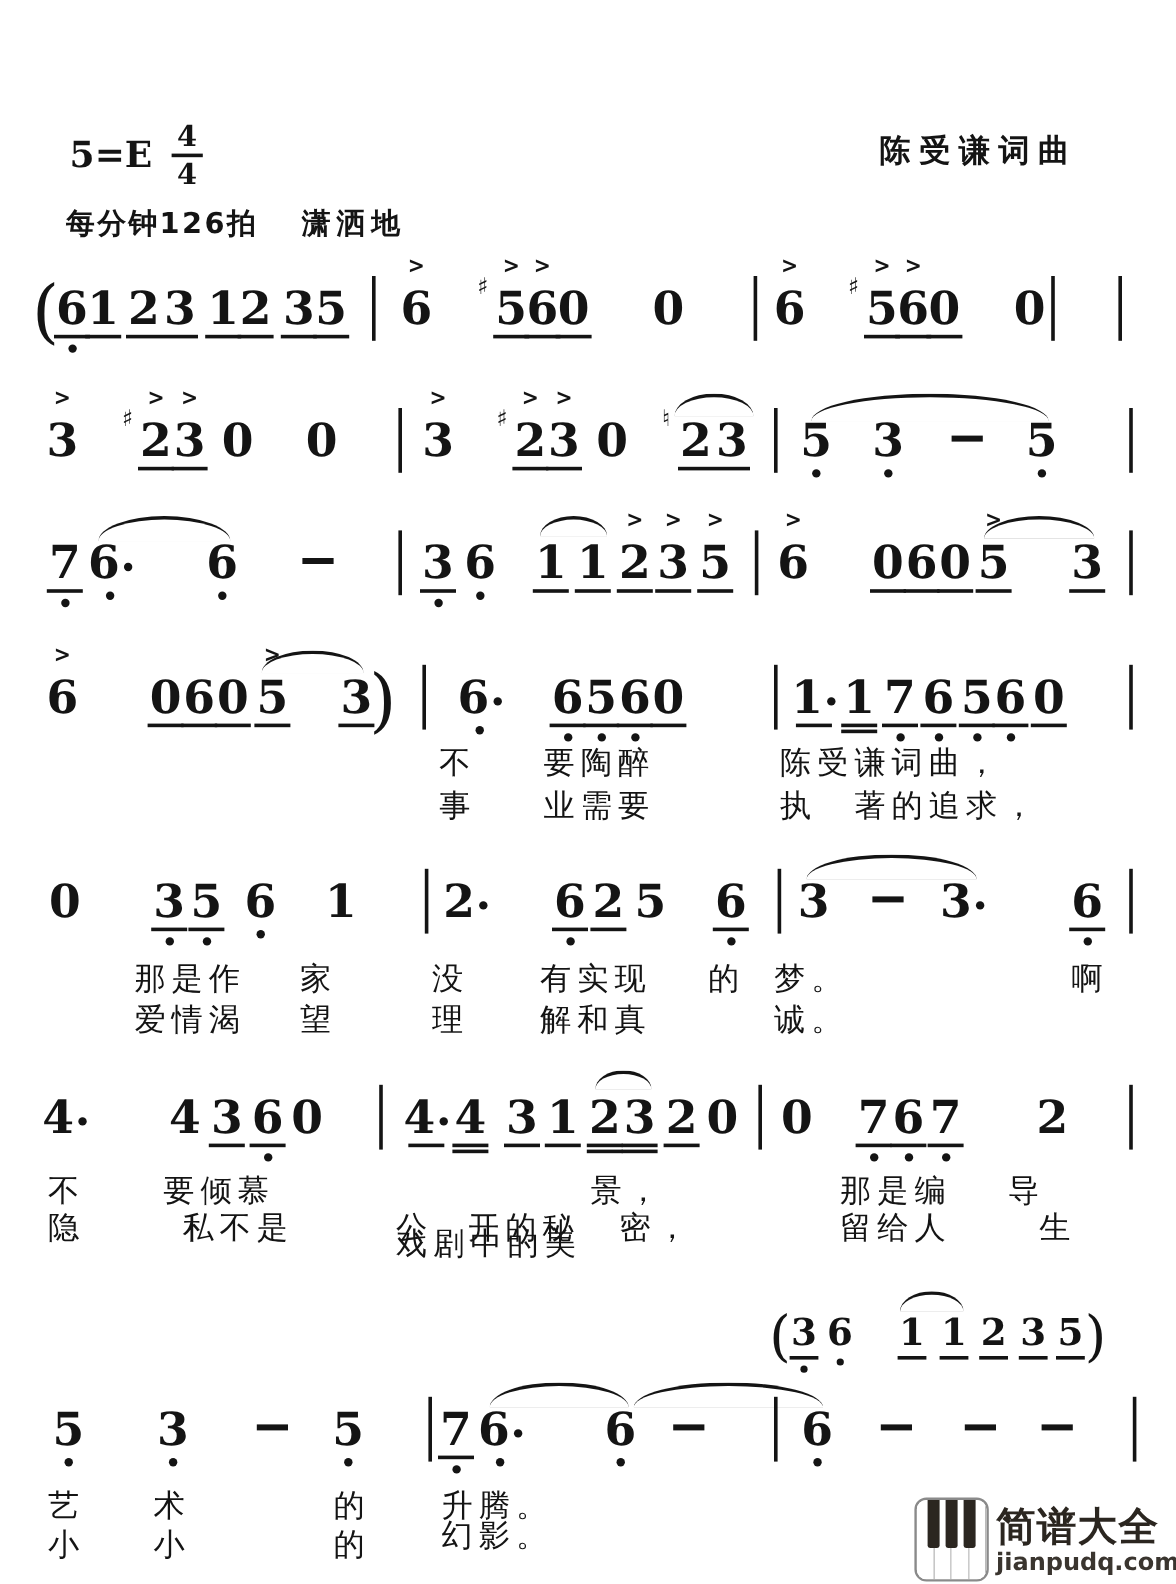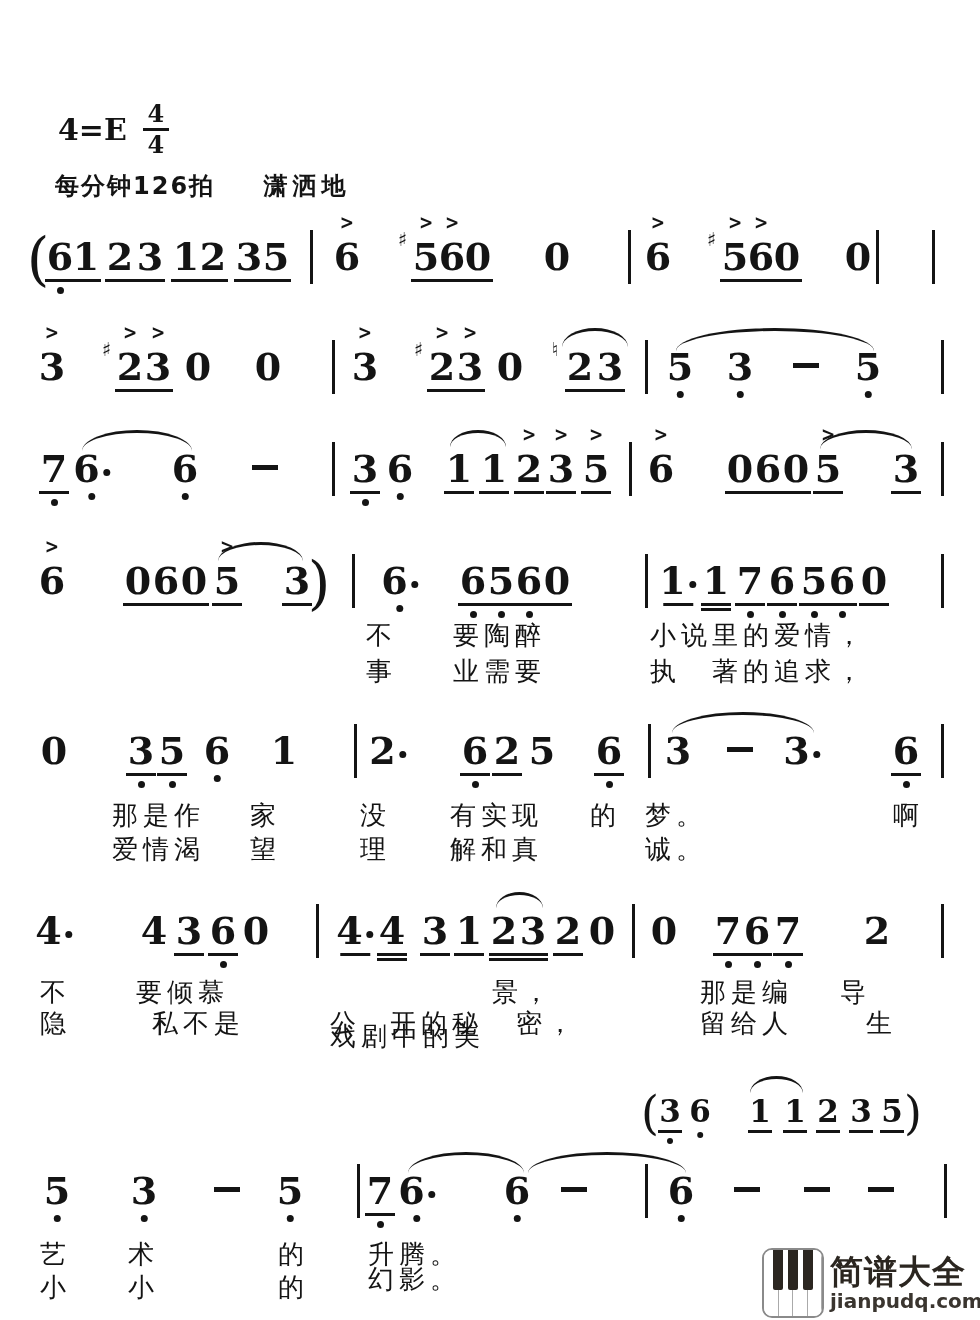--- a/index.html
+++ b/index.html
@@ -10,21 +10,21 @@
   .title{position:absolute;top:26px;left:0;width:100%;text-align:center;
          font-size:44px;font-weight:bold;letter-spacing:10px;}
   .keyrow{position:absolute;top:102px;left:58px;font-size:30px;font-weight:bold;
           font-family:"DejaVu Serif","Liberation Serif",serif;display:flex;align-items:center;}
   .frac{display:inline-flex;flex-direction:column;align-items:center;margin-left:16px;
         font-size:24px;line-height:1;}
   .frac .bar-line{width:26px;height:3px;background:#141414;margin:2px 0;}
   .subtitle{position:absolute;top:114px;left:335px;font-size:22px;font-weight:bold;letter-spacing:2px;}
   .credit{position:absolute;top:108px;left:733px;font-size:26px;font-weight:bold;letter-spacing:7px;}
   .temporow{position:absolute;top:170px;left:55px;font-size:24px;font-weight:bold;letter-spacing:2px;}
-  .temporow .expr{margin-left:38px;letter-spacing:5px;}
+  .temporow .expr{margin-left:26px;letter-spacing:5px;}
   
   .tok{position:absolute;transform:translateX(-50%);display:flex;flex-direction:column;
        align-items:center;line-height:1;}
   .notemain{position:relative;font-weight:bold;font-size:38px;
             font-family:"DejaVu Serif","Liberation Serif",serif;letter-spacing:0;}
   .small .notemain{font-size:31px;}
   .accmark{position:absolute;top:-24px;left:50%;transform:translateX(-50%) scaleY(1.1);
            font-size:17px;font-weight:bold;}
   .accidental{position:absolute;left:-15px;top:-8px;font-size:19px;font-weight:bold;}
   .dotafter{display:inline-block;width:7px;height:7px;background:#141414;border-radius:50%;
@@ -52,28 +52,29 @@
   .wm-text{margin-left:6px;line-height:1;}
   .wm-brand{font-size:33px;font-weight:bold;color:#2b2620;letter-spacing:1px;}
   .wm-site{font-size:20px;color:#3a352f;margin-top:3px;font-weight:bold;}
 </style>
 </head>
 <body>
 
 <div id="sheet">
 
   <div class="keyrow">
-    <span>4=E</span>
+    <span>5=E</span>
     <span class="frac">
       <span>4</span>
       <span class="bar-line"></span>
       <span>4</span>
     </span>
   </div>
 
+  <div class="credit">陈受谦词曲</div>
 
   <div class="temporow">
     <span>每分钟126拍</span>
     <span class="expr">潇洒地</span>
   </div>
 
   <div id="score-layer">
       <div class="paren" style="left: 38px; top: 230px;">(</div>
       <div class="tok" style="left: 60px; top: 238px;">
         <div class="notemain">6</div>
@@ -375,21 +376,21 @@
         <div class="lo"></div>
       </div>
       <div class="tok" style="left: 874px; top: 562px;">
         <div class="notemain">0</div>
         <div class="ul"></div>
       </div>
       <div class="barline" style="left: 941px; top: 554px; height: 54px;"></div>
       <div class="slur" style="left: 218px; width: 85px; top: 542px; height: 16px;"></div>
       <div class="lyr" style="left: 366px; top: 618px;">不</div>
       <div class="lyr" style="left: 453px; top: 618px;">要陶醉</div>
-      <div class="lyr" style="left: 650px; top: 618px;">小说里的爱情，</div>
+      <div class="lyr" style="left: 650px; top: 618px;">陈受谦词曲，</div>
       <div class="lyr" style="left: 366px; top: 654px;">事</div>
       <div class="lyr" style="left: 453px; top: 654px;">业需要</div>
       <div class="lyr" style="left: 650px; top: 654px;">执</div>
       <div class="lyr" style="left: 712px; top: 654px;">著的追求，</div>
       <div class="tok" style="left: 54px; top: 732px;">
         <div class="notemain">0</div>
       </div>
       <div class="tok" style="left: 141px; top: 732px;">
         <div class="notemain">3</div>
         <div class="ul"></div>

